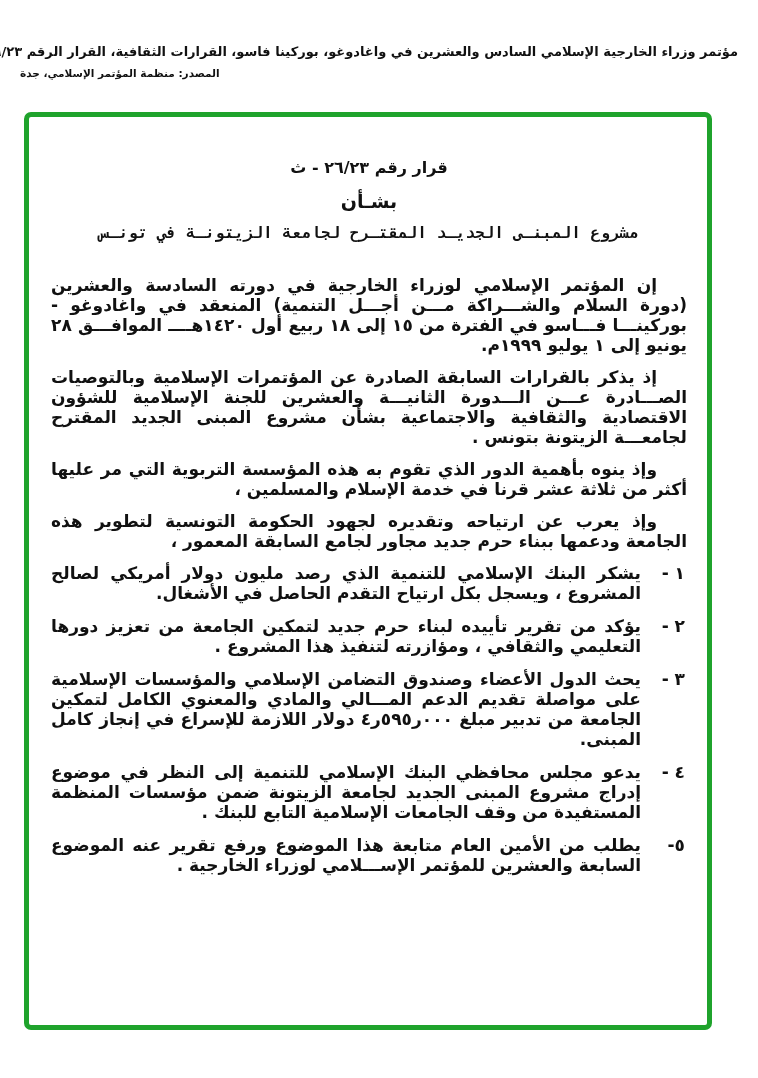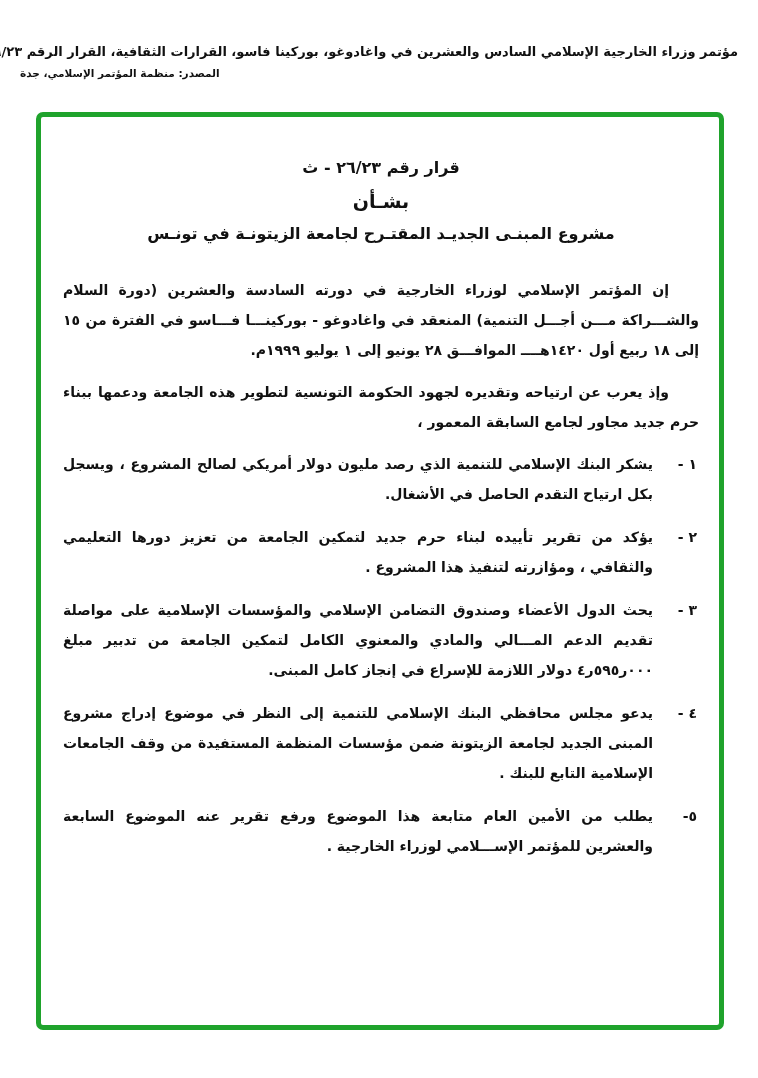--- a/index.html
+++ b/index.html
@@ -32,21 +32,21 @@
     letter-spacing: 0;
   }
   .doc-header .line2 {
     margin-top: 8px;
     font-size: 10.5px;
     font-weight: 700;
     text-align: left;
   }
   .green-frame {
     position: absolute;
-    left: 36px;
+    left: 24px;
     top: 112px;
     width: 678px;
     height: 908px;
     border: 5px solid #1fa32c;
     border-radius: 7px;
     box-sizing: content-box;
     background: #ffffff;
   }
   .frame-inner {
     padding: 40px 20px 0 22px;
@@ -61,26 +61,27 @@
   }
   .title-block .res-regarding {
     font-size: 19px;
     line-height: 22px;
     margin-top: 11px;
   }
   .title-block .res-subject {
     font-size: 16px;
     line-height: 22px;
     margin-top: 11px;
+    font-family: Liberation Mono, monospace;
   }
   .body-text {
     margin-top: 30px;
-    font-size: 14px;
+    font-size: 17px;
     font-weight: 700;
-    line-height: 30px;
+    line-height: 20px;
     text-align: justify;
   }
   .body-text p {
     margin: 0 0 12px 0;
     text-indent: 30px;
   }
   .items {
     margin-top: 3px;
   }
   .item {
@@ -113,20 +114,22 @@
     <div class="frame-inner">
 
       <div class="title-block">
         <div class="res-number">قرار رقم ٢٦/٢٣ - ث</div>
         <div class="res-regarding">بشـأن</div>
         <div class="res-subject">مشروع المبنـى الجديـد المقتـرح لجامعة الزيتونـة في تونـس</div>
       </div>
 
       <div class="body-text">
         <p>إن المؤتمر الإسلامي لوزراء الخارجية في دورته السادسة والعشرين (دورة السلام والشـــراكة مـــن أجـــل التنمية) المنعقد في واغادوغو - بوركينـــا فـــاسو في الفترة من ١٥ إلى ١٨ ربيع أول ١٤٢٠هــــ الموافـــق ٢٨ يونيو إلى ١ يوليو ١٩٩٩م.</p>
+        <p>إذ يذكر بالقرارات السابقة الصادرة عن المؤتمرات الإسلامية وبالتوصيات الصـــادرة عـــن الـــدورة الثانيـــة والعشرين للجنة الإسلامية للشؤون الاقتصادية والثقافية والاجتماعية بشأن مشروع المبنى الجديد المقترح لجامعـــة الزيتونة بتونس .</p>
+        <p>وإذ ينوه بأهمية الدور الذي تقوم به هذه المؤسسة التربوية التي مر عليها أكثر من ثلاثة عشر قرنا في خدمة الإسلام والمسلمين ،</p>
         <p>وإذ يعرب عن ارتياحه وتقديره لجهود الحكومة التونسية لتطوير هذه الجامعة ودعمها ببناء حرم جديد مجاور لجامع السابقة المعمور ،</p>
 
         <div class="items">
           <div class="item">
             <span class="num">١ -</span>
             <div class="item-text">يشكر البنك الإسلامي للتنمية الذي رصد مليون دولار أمريكي لصالح المشروع ، ويسجل بكل ارتياح التقدم الحاصل في الأشغال.</div>
           </div>
           <div class="item">
             <span class="num">٢ -</span>
             <div class="item-text">يؤكد من تقرير تأييده لبناء حرم جديد لتمكين الجامعة من تعزيز دورها التعليمي والثقافي ، ومؤازرته لتنفيذ هذا المشروع .</div>

